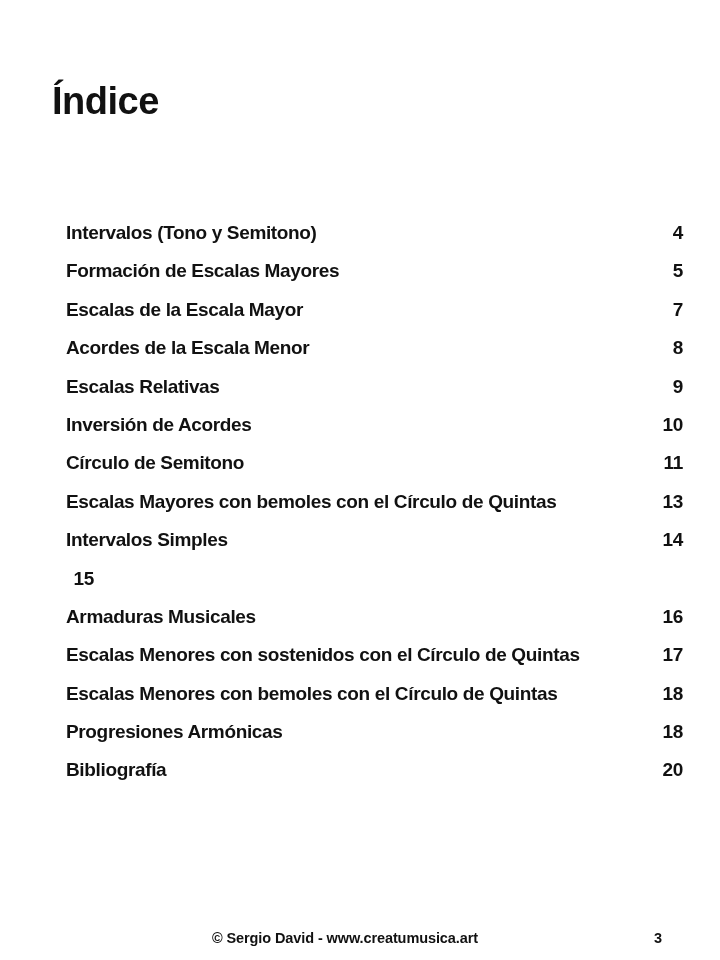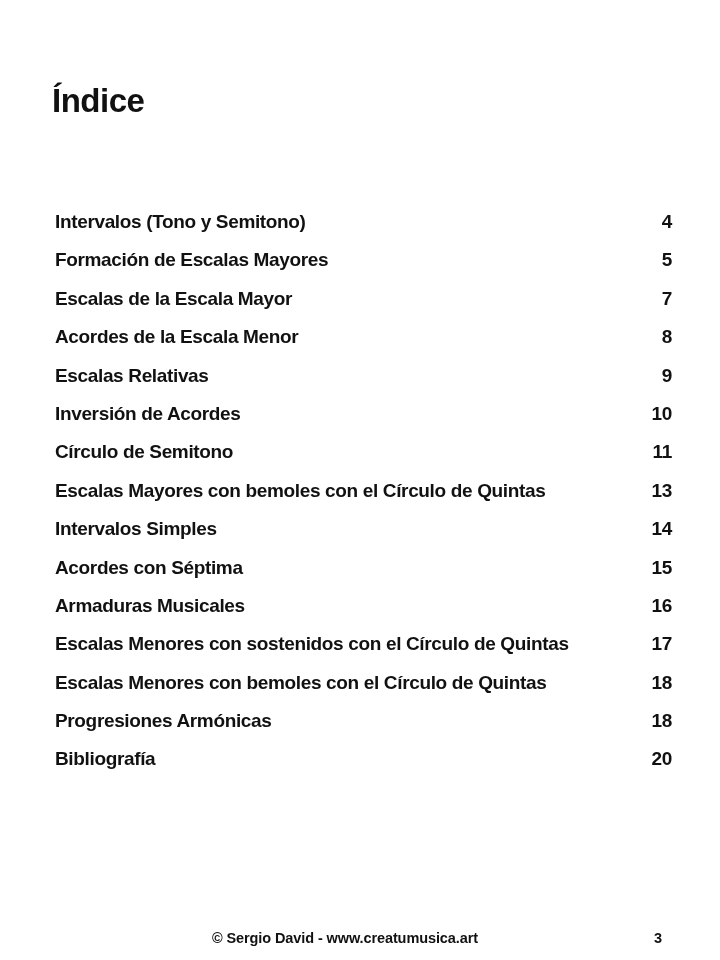--- a/index.html
+++ b/index.html
@@ -12,32 +12,32 @@
       height: 960px;
       position: relative;
       overflow: hidden;
       font-family: "Liberation Sans", "DejaVu Sans", sans-serif;
       color: #111111;
     }
     .page-title {
       position: absolute;
       left: 52px;
       top: 78px;
-      font-size: 33px;
+      font-size: 38px;
       font-weight: bold;
       letter-spacing: -0.5px;
       margin: 0;
       line-height: 46px;
     }
     .toc {
       position: absolute;
       left: 53px;
       top: 205px;
       width: 617px;
-      margin: 2px;
+      margin: 13px;
       padding: 0;
       list-style: none;
     }
     .toc-row {
       display: flex;
       justify-content: space-between;
       align-items: baseline;
       height: 38.4px;
       line-height: 30px;
       font-size: 19px;
@@ -111,21 +111,20 @@
   </li>
   <li class="toc-row">
     <span class="toc-label">Escalas Mayores con bemoles con el Círculo de Quintas</span>
     <span class="toc-page">13</span>
   </li>
   <li class="toc-row">
     <span class="toc-label">Intervalos Simples</span>
     <span class="toc-page">14</span>
   </li>
   <li class="toc-row">
-    <span class="toc-label">Acordes con Séptima</span>
     <span class="toc-page">15</span>
   </li>
   <li class="toc-row">
     <span class="toc-label">Armaduras Musicales</span>
     <span class="toc-page">16</span>
   </li>
   <li class="toc-row">
     <span class="toc-label">Escalas Menores con sostenidos con el Círculo de Quintas</span>
     <span class="toc-page">17</span>
   </li>

